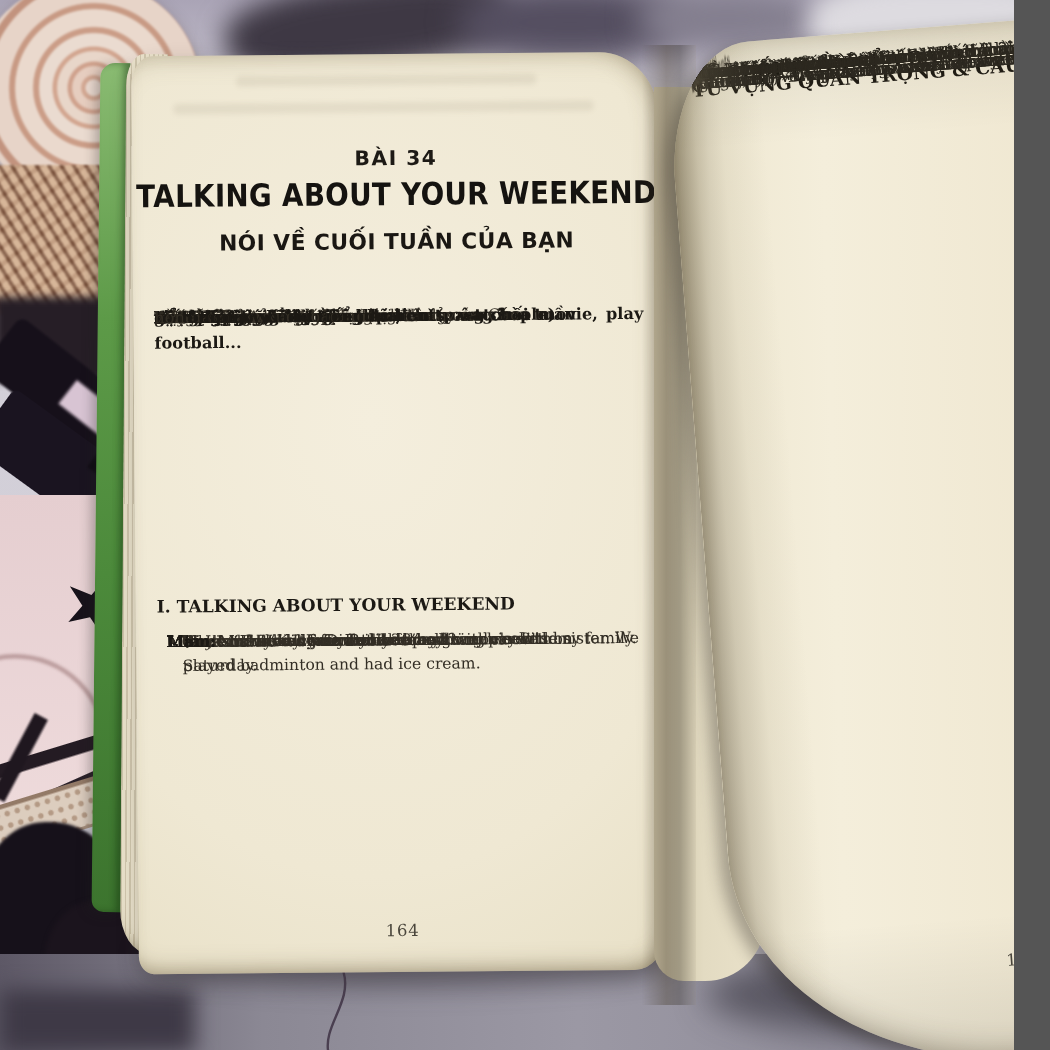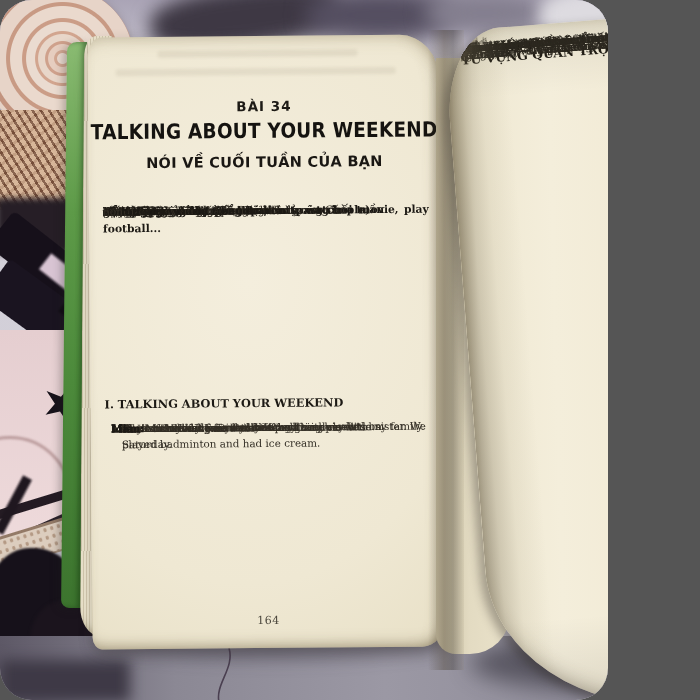--- a/index.html
+++ b/index.html
@@ -1,18 +1,18 @@
 <!DOCTYPE html>
 <html><head>
 <meta charset="utf-8">
 <style>
   html,body{margin:0;padding:0;background:#555;}
-  #scene{position:relative;width:608px;height:700px;overflow:hidden;
+  #scene{position:relative;width:676px;height:700px;overflow:hidden;
     background:linear-gradient(180deg,#b2adbc 0%,#b7b2c0 6%,#c6c2cc 8%,#d5d2da 10%,#cfccd6 100%);
-    font-family:"DejaVu Serif", serif;border-radius:32px;}
+    font-family:"DejaVu Serif", serif;}
   #scene *{position:absolute;box-sizing:border-box;}
 
   
   .bgtop{left:0;top:0;width:700px;height:54px;background:linear-gradient(180deg,#aaa4b6,#c3bfcb);}
   .blobA{left:150px;top:-12px;width:190px;height:58px;background:#3e3844;border-radius:40%;filter:blur(9px);transform:rotate(-7deg);}
   .blobB{left:305px;top:-10px;width:150px;height:50px;background:#544e60;border-radius:45%;filter:blur(10px);}
   .blobC{left:425px;top:-8px;width:120px;height:42px;background:#837e8e;border-radius:45%;filter:blur(10px);}
   .lightR{left:540px;top:-14px;width:180px;height:60px;background:#dddbe0;border-radius:40%;filter:blur(8px);}
 
   .candle{left:-18px;top:-14px;width:152px;height:148px;border-radius:50%;filter:blur(.7px);

